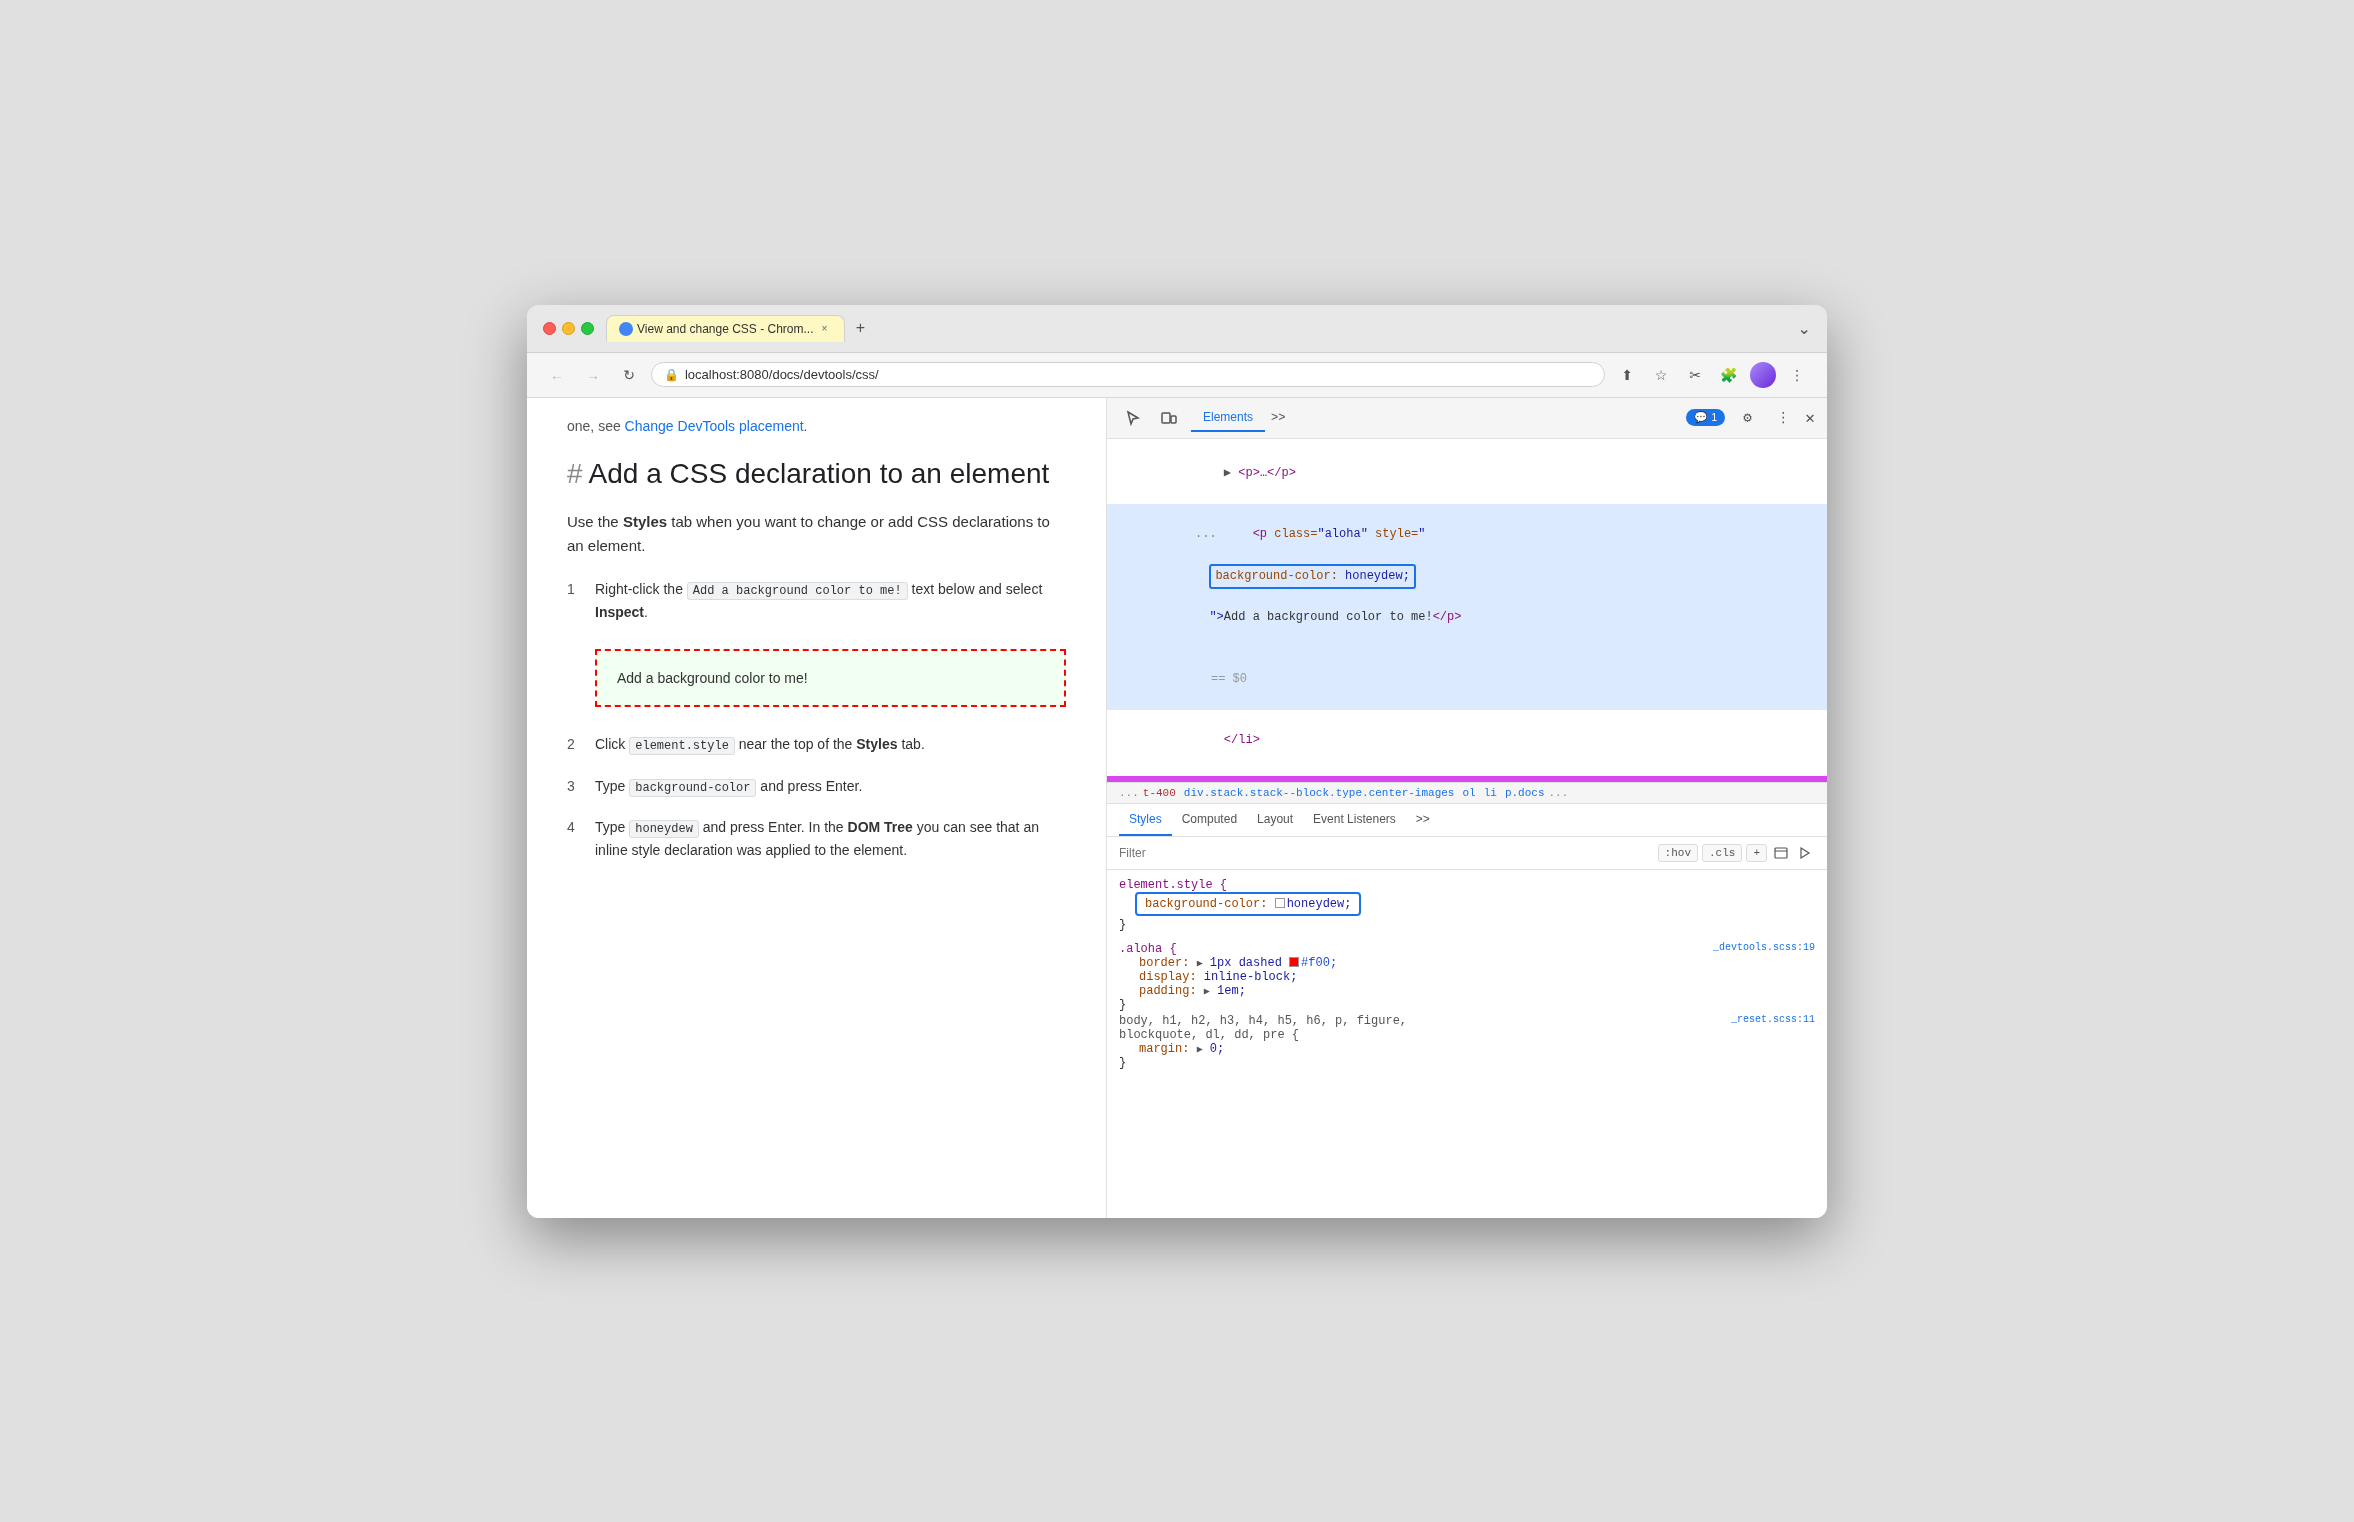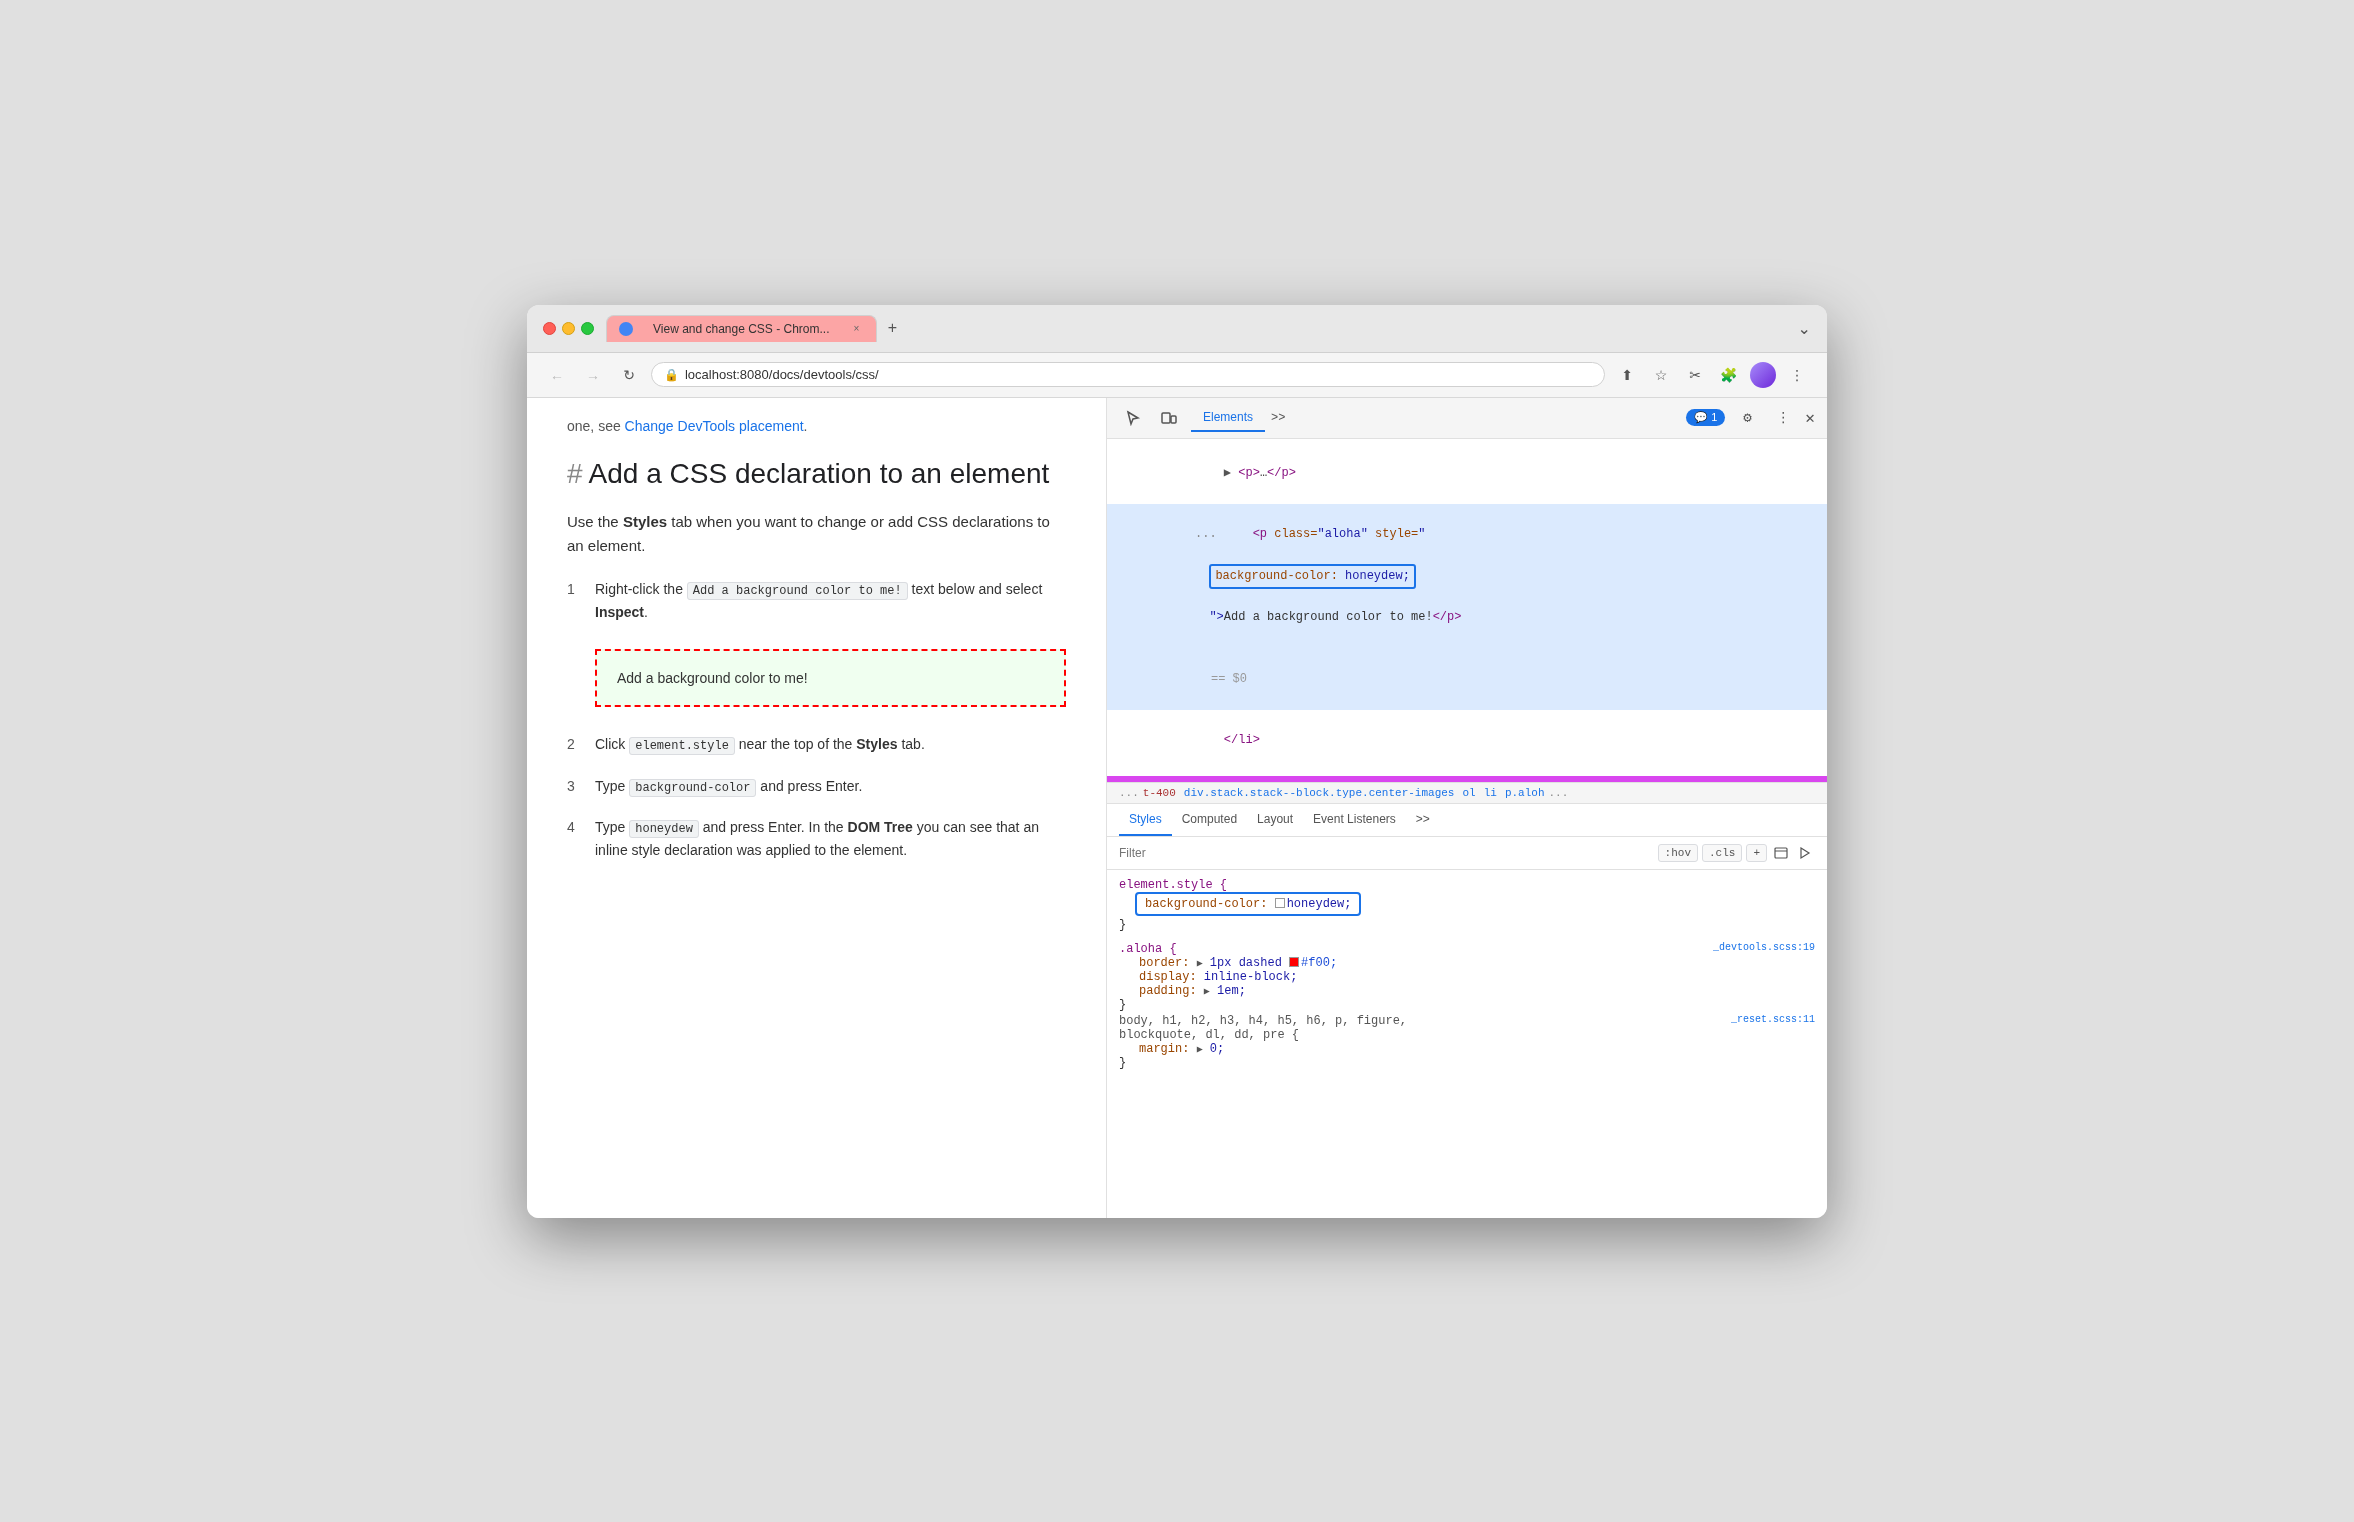--- a/index.html
+++ b/index.html
@@ -43,23 +43,23 @@
     .tl-green { background: #28c840; border: 1px solid #1aaa2f; }
     .tabs-row {
       display: flex;
       align-items: center;
       gap: 4px;
       flex: 1;
     }
     .tab {
       display: flex;
       align-items: center;
-      gap: 20px;
+      gap: 4px;
       padding: 6px 12px;
-      background: #fca5a5;
+      background: #fef9c3;
       border-radius: 8px 8px 0 0;
       font-size: 12px;
       color: #333;
       border: 1px solid #d0d0d0;
       border-bottom: none;
     }
     .tab-favicon {
       width: 14px;
       height: 14px;
       background: #4285f4;
@@ -575,21 +575,21 @@
       <div class="breadcrumb-bar">
         <span style="color:#888;">...</span>
         <span class="bc-num">t-400</span>
         <span class="bc-sep"></span>
         <span class="bc-item">div.stack.stack--block.type.center-images</span>
         <span class="bc-sep"></span>
         <span class="bc-item">ol</span>
         <span class="bc-sep"></span>
         <span class="bc-item">li</span>
         <span class="bc-sep"></span>
-        <span class="bc-item">p.aloh</span>
+        <span class="bc-item">p.docs</span>
         <span style="color:#888;">...</span>
       </div>
 
       <div class="styles-panel">
 
         <div class="styles-tabs-bar">
           <div class="styles-tab active">Styles</div>
           <div class="styles-tab">Computed</div>
           <div class="styles-tab">Layout</div>
           <div class="styles-tab">Event Listeners</div>

